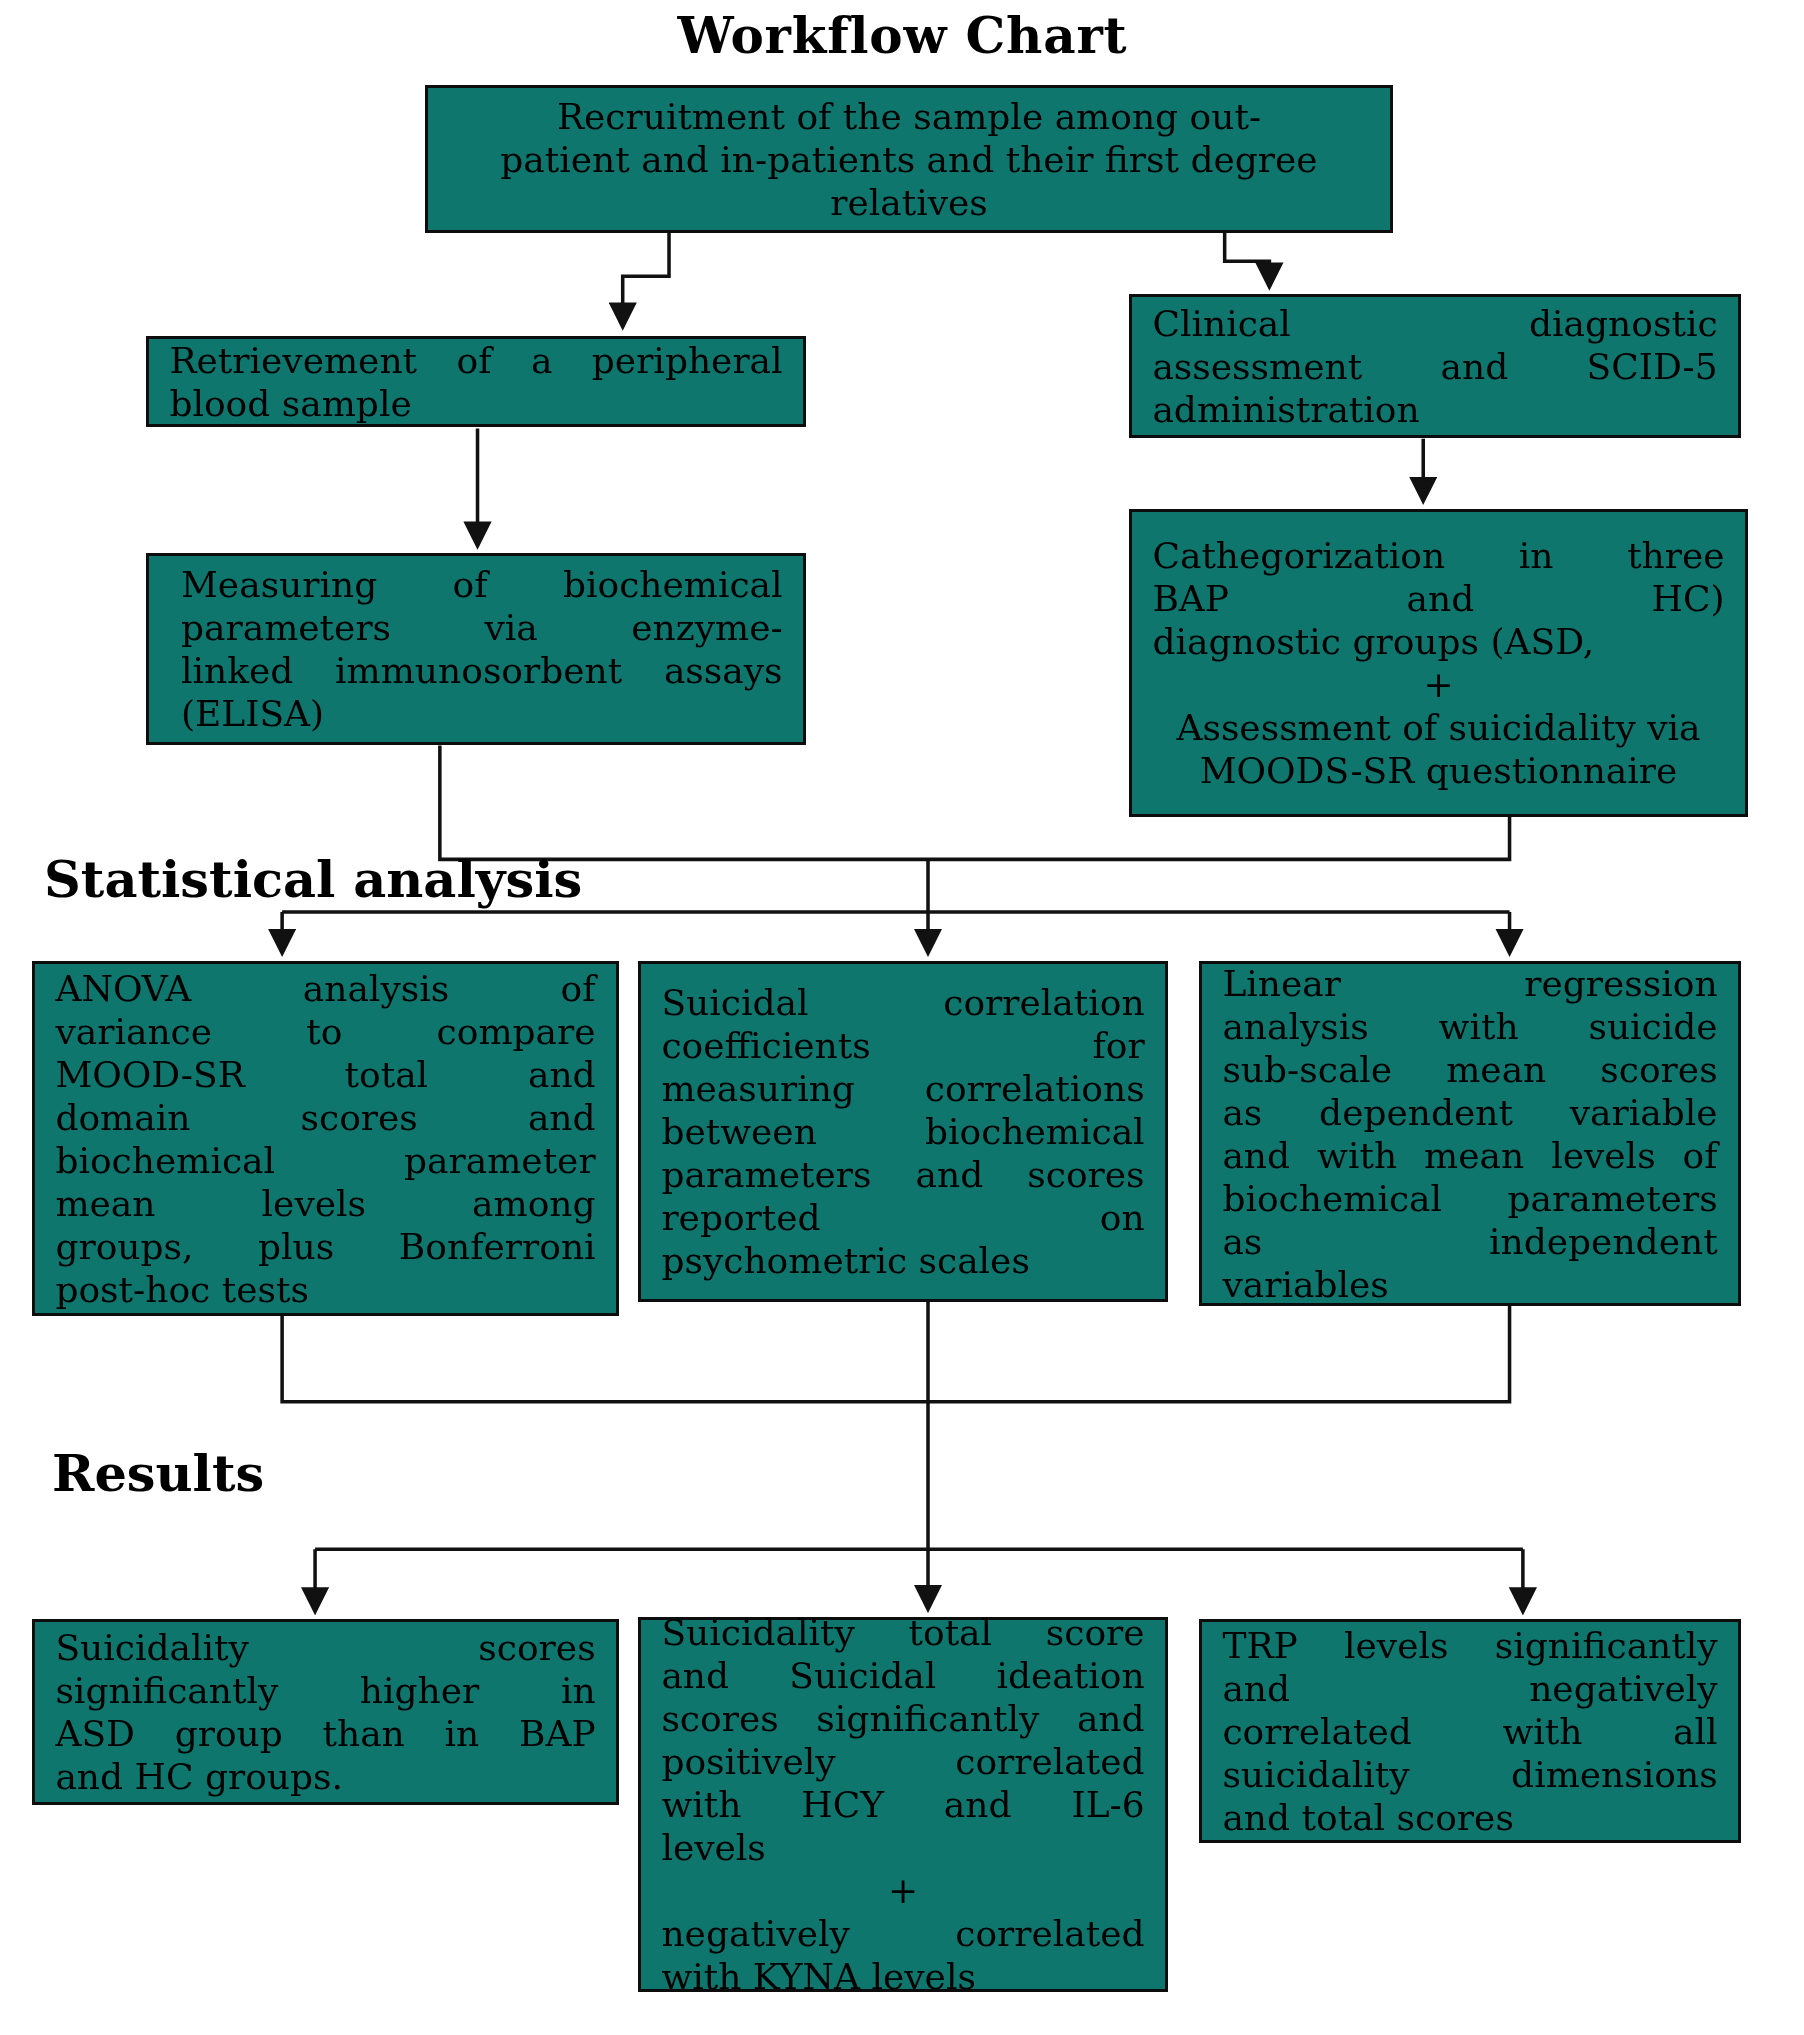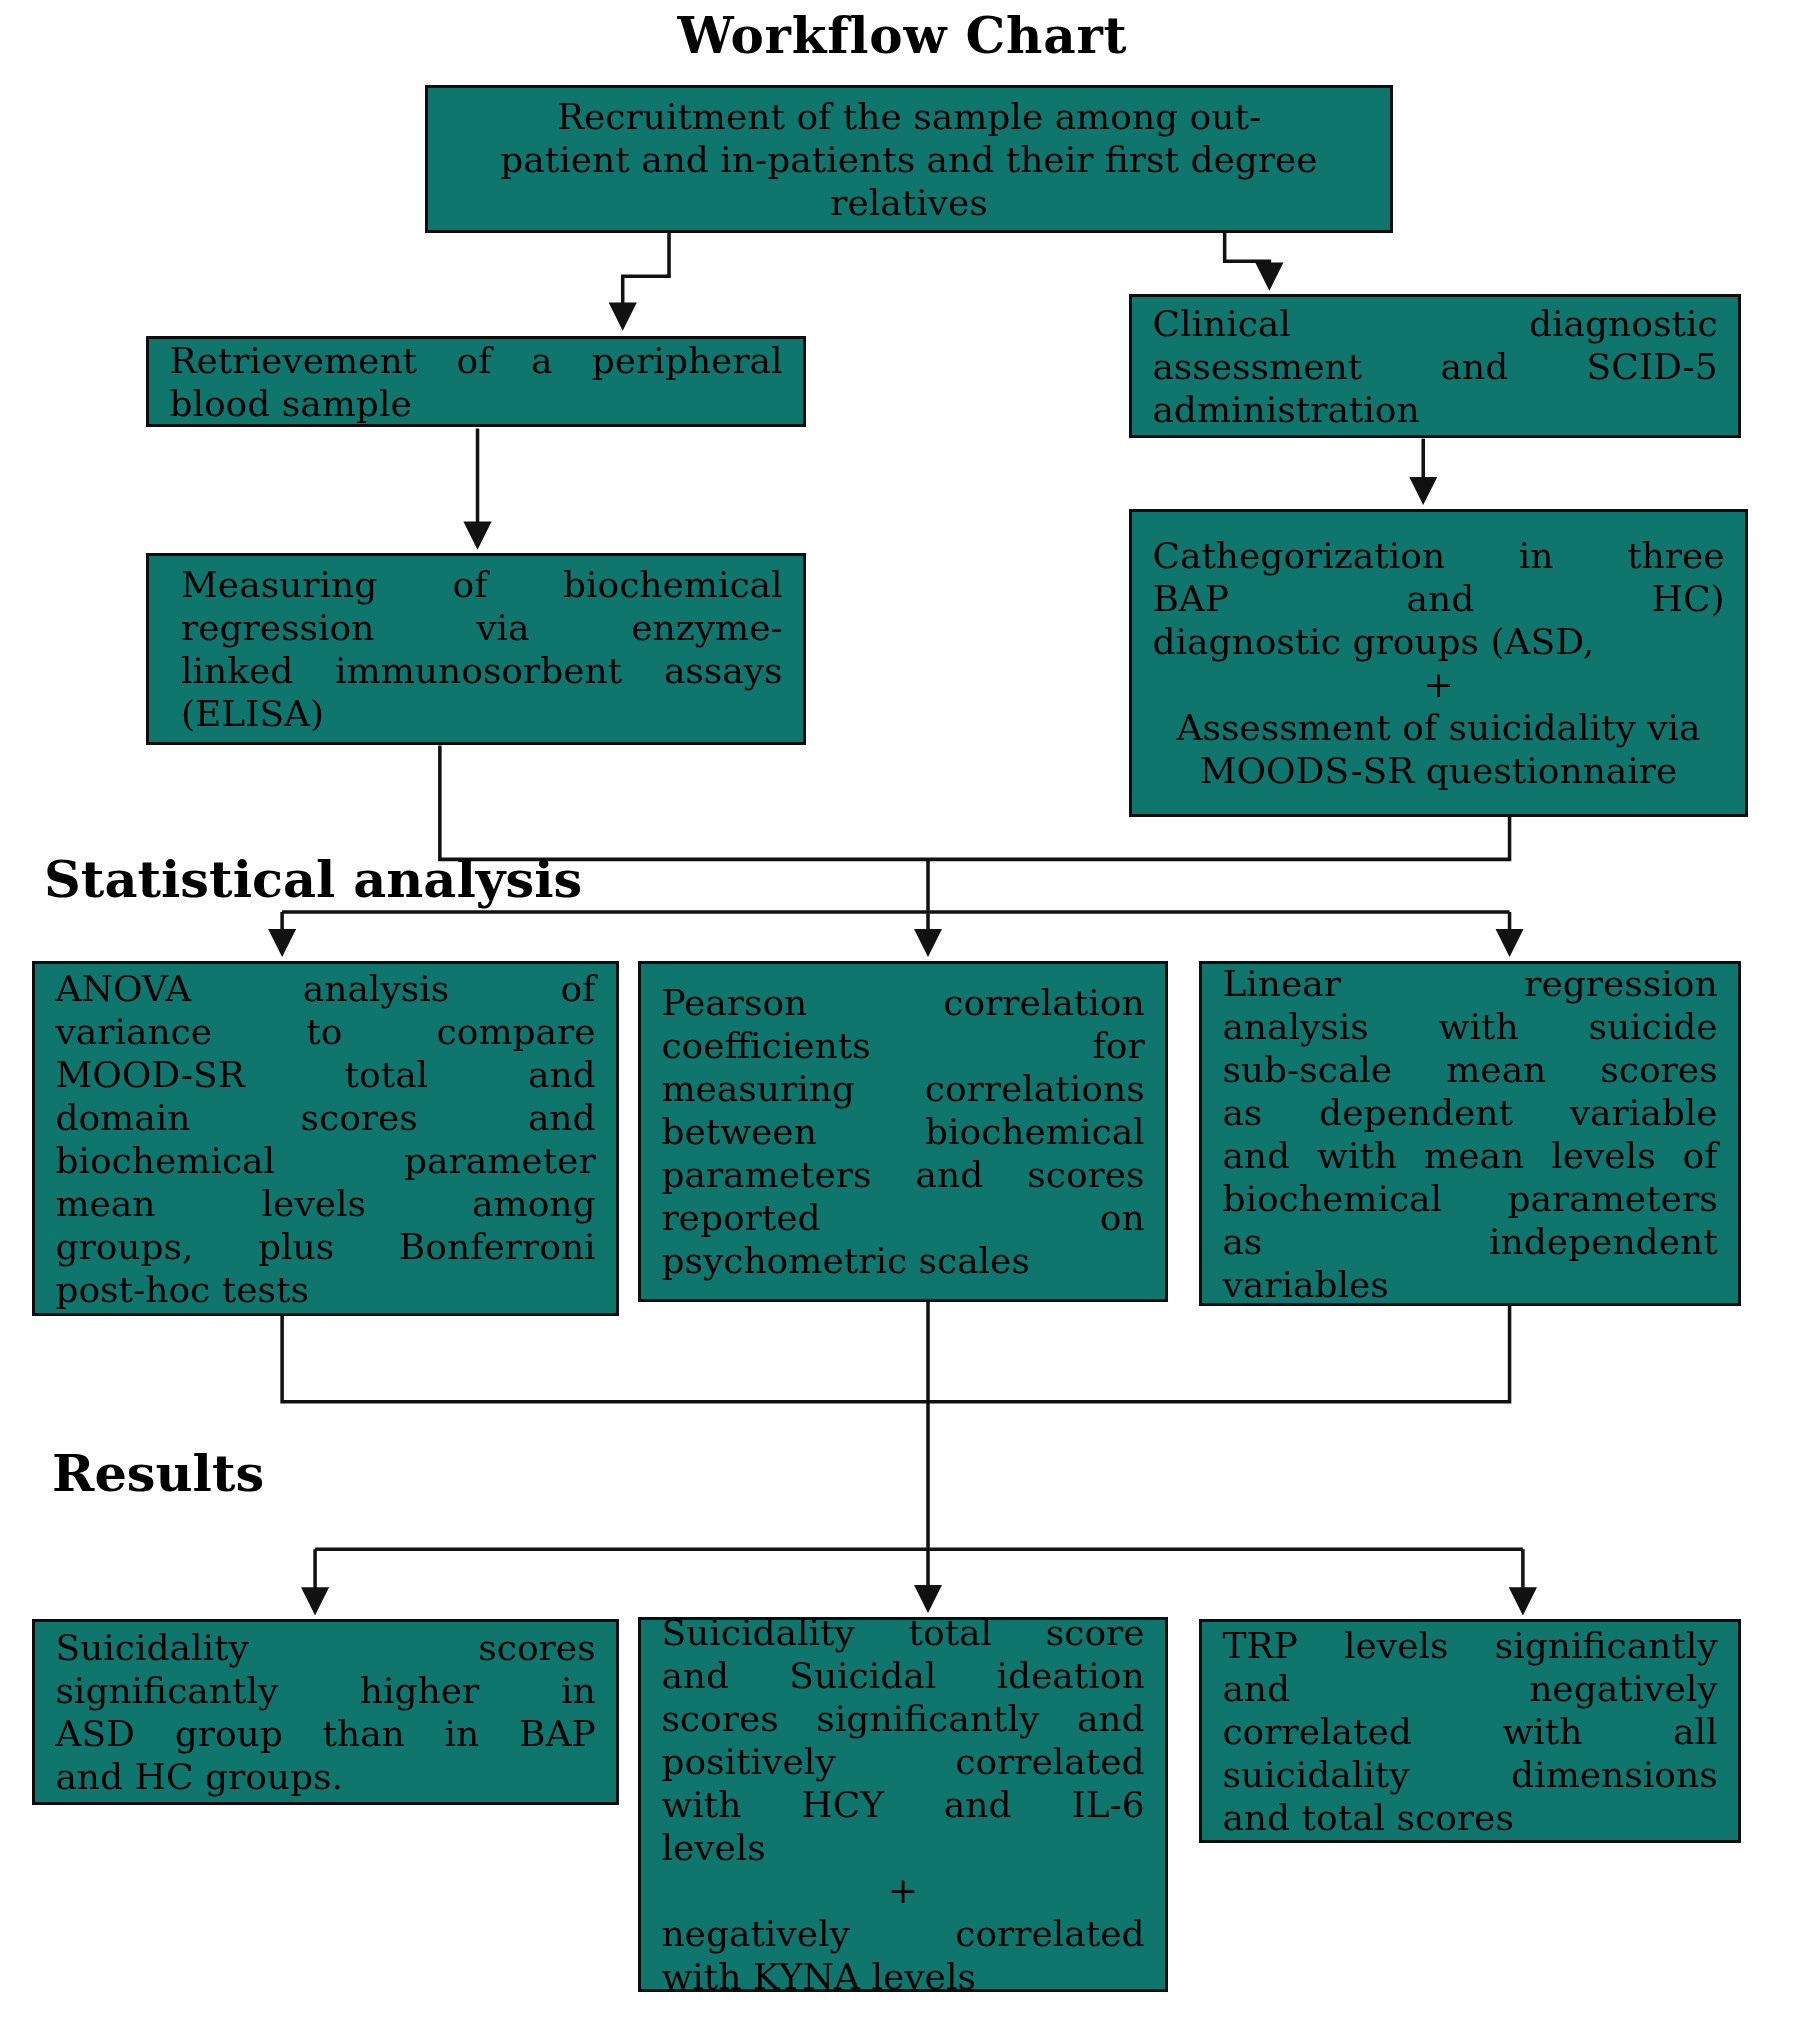--- a/index.html
+++ b/index.html
@@ -132,21 +132,21 @@
     <span>
         <span class="jl">Clinical diagnostic</span>
         <span class="jl">assessment and SCID-5</span>
         <span class="jl">administration</span>
       </span>
   </div>
 
   <div class="node jlines" id="box-measuring">
     <span>
         <span class="jl">Measuring of biochemical</span>
-        <span class="jl">regression via enzyme-</span>
+        <span class="jl">parameters via enzyme-</span>
         <span class="jl">linked immunosorbent assays</span>
         <span class="jl">(ELISA)</span>
       </span>
   </div>
 
   <div class="node" id="box-categorization">
     <span class="jlines">
         <span class="jl">Cathegorization in three</span>
         <span class="jl">BAP and HC)</span>
         <span class="jl">diagnostic groups (ASD,</span>
@@ -166,21 +166,21 @@
         <span class="jl">domain scores and</span>
         <span class="jl">biochemical parameter</span>
         <span class="jl">mean levels among</span>
         <span class="jl">groups, plus Bonferroni</span>
         <span class="jl">post-hoc tests</span>
       </span>
   </div>
 
   <div class="node jlines" id="box-pearson">
     <span>
-        <span class="jl">Pearson correlation</span>
+        <span class="jl">Suicidal correlation</span>
         <span class="jl">coefficients for</span>
         <span class="jl">measuring correlations</span>
         <span class="jl">between biochemical</span>
         <span class="jl">parameters and scores</span>
         <span class="jl">reported on</span>
         <span class="jl">psychometric scales</span>
       </span>
   </div>
 
   <div class="node jlines" id="box-linear">

